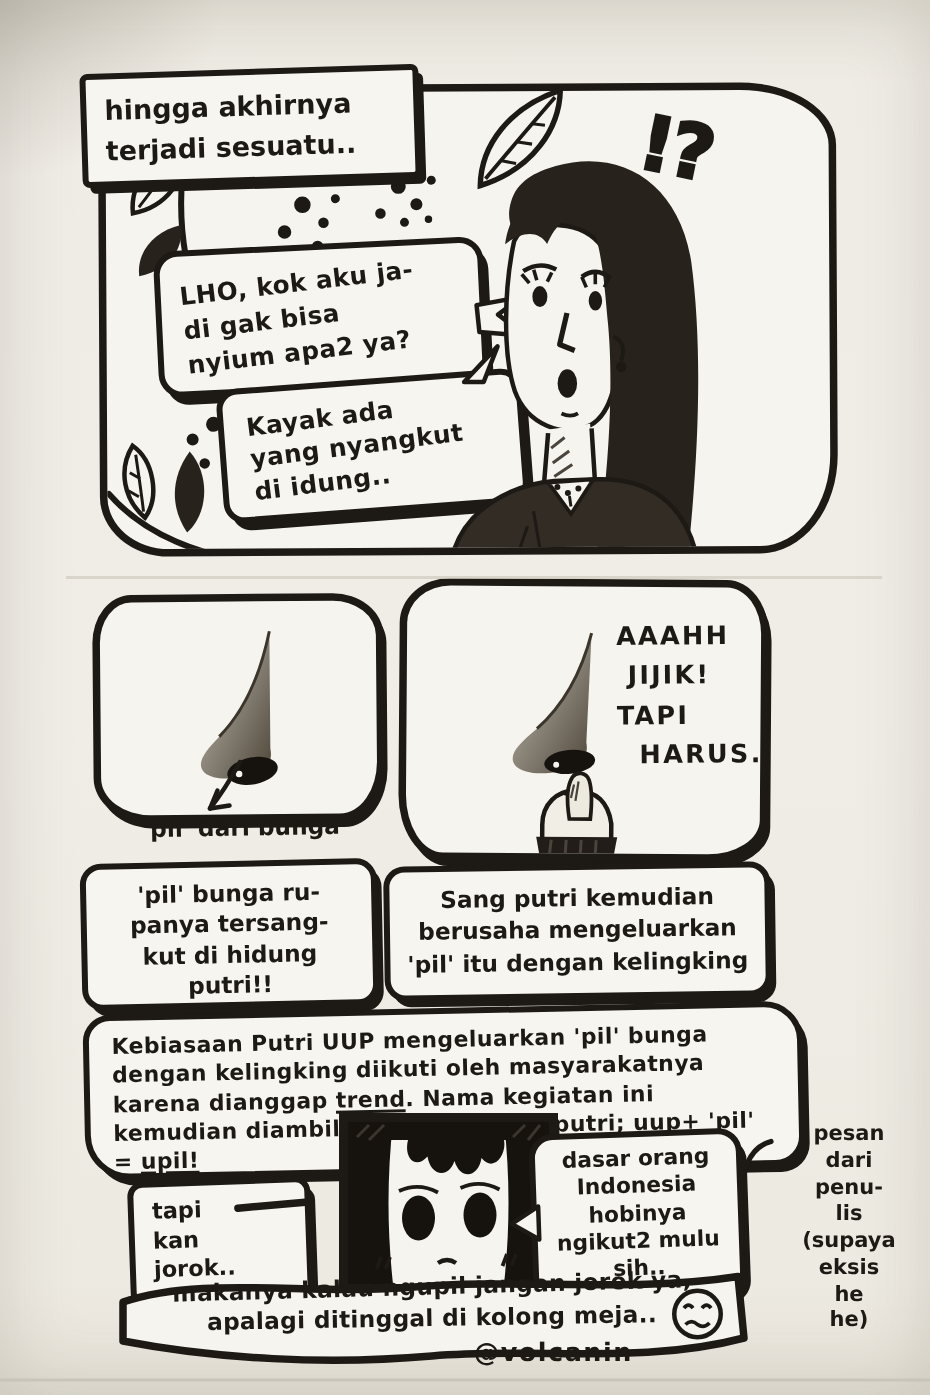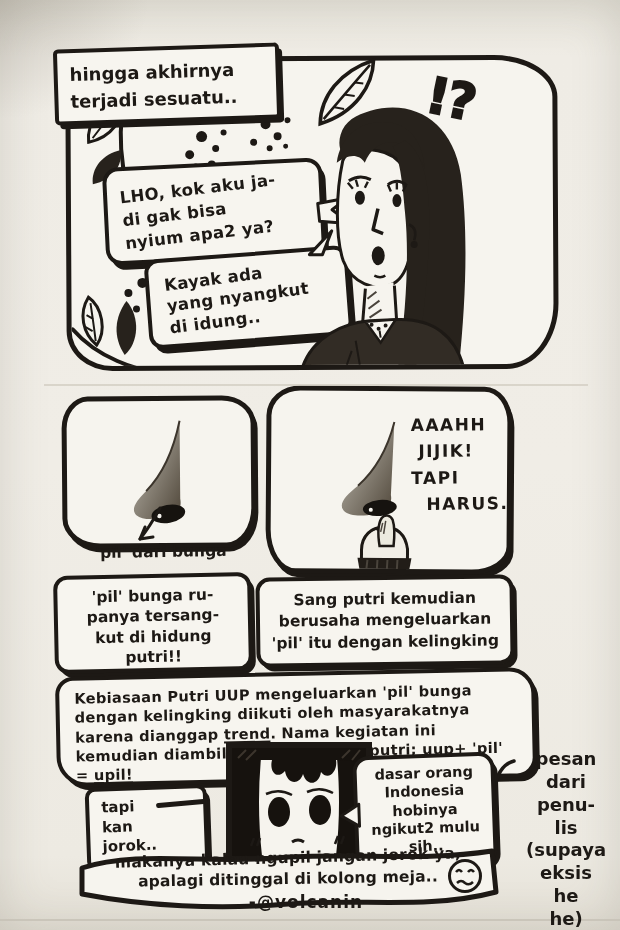--- a/index.html
+++ b/index.html
@@ -68,29 +68,29 @@
     background:var(--panel);z-index:3;}
   .portrait svg{display:block;width:100%;height:100%;}
   .btapi{left:86px;top:786px;width:122px;height:84px;border-radius:10px;transform:rotate(-2deg);
     padding:7px 12px;font-size:15px;line-height:1.3;z-index:4;}
   .dash{left:156px;top:801px;width:50px;height:4.5px;background:var(--ink);transform:rotate(-5deg);
     border-radius:3px;z-index:5;}
   .bdasar{left:354px;top:754px;width:142px;height:112px;border-radius:16px;transform:rotate(-2deg);
     padding:6px 4px;font-size:14.5px;line-height:1.26;text-align:center;z-index:4;}
   .tail3{position:absolute;left:-19px;top:42px;width:22px;height:26px;}
   .brace{left:490px;top:758px;width:26px;height:108px;z-index:2;}
-  .sidenote{left:514px;top:748px;width:104px;font-size:18px;line-height:1.27;text-align:center;z-index:2;}
+  .sidenote{left:514px;top:748px;width:104px;font-size:14px;line-height:1.27;text-align:center;z-index:2;}
   .banner{left:76px;top:842px;width:424px;height:72px;z-index:5;}
   .banner svg{position:absolute;left:0;top:0;width:100%;height:100%;}
   .bl1{position:absolute;left:0;top:7px;width:100%;text-align:center;font-size:15.5px;
     transform:rotate(-1.6deg);letter-spacing:.2px;}
   .bl2{position:absolute;left:0;top:28px;width:100%;text-align:center;font-size:15.5px;
     transform:rotate(-1deg);letter-spacing:.2px;}
   .sadface{left:446px;top:857px;width:38px;height:38px;z-index:6;}
-  .signature{left:190px;top:892px;width:240px;text-align:center;font-size:17px;
+  .signature{left:190px;top:892px;width:240px;text-align:right;font-size:17px;
     letter-spacing:1px;z-index:6;}
   .guide{position:absolute;height:2px;background:#d3cec3;opacity:.8;}
   .g1{left:44px;top:384px;width:544px;}
   .g2{left:0;top:919px;width:620px;background:#c6c1b5;}
   svg{overflow:visible;}
 </style>
 </head>
 <body>
 
 <div class="page">

